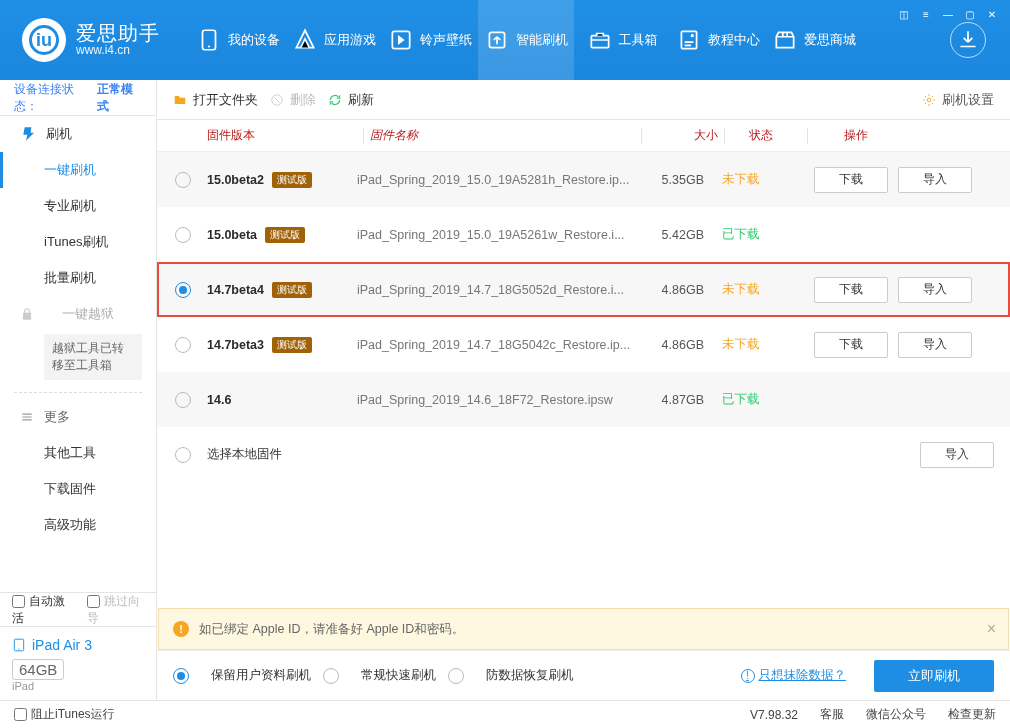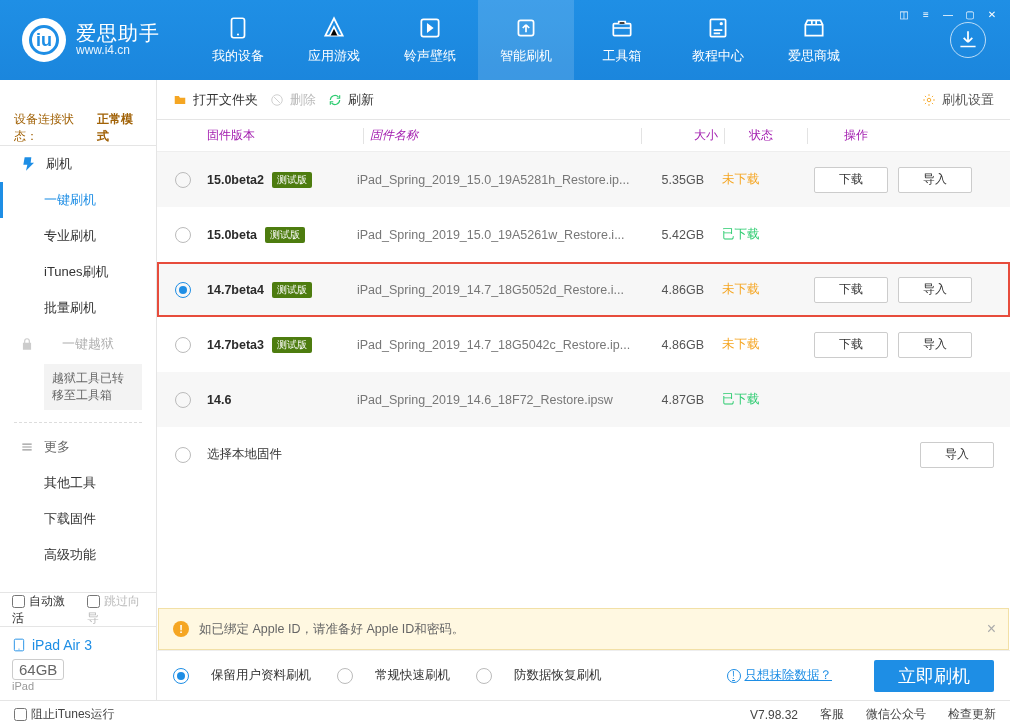--- a/index.html
+++ b/index.html
@@ -8,34 +8,34 @@
 
 .header { height: 80px; background: linear-gradient(to bottom, #1f8fe5, #1b86dd); color: #fff; display: flex; align-items: center; }
 .logo-area { width: 190px; display:flex; align-items:center; padding-left:22px; gap:10px; }
 .logo-circle { width:44px; height:44px; border-radius:50%; background:#fff; display:flex; align-items:center; justify-content:center; }
 .logo-inner { width:30px; height:30px; border-radius:50%; border:3px solid #1e8ee5; display:flex; align-items:center; justify-content:center; color:#1e8ee5; font-weight:bold; font-size:18px; }
 .brand-txt { display:flex; flex-direction:column; line-height:1.1; }
 .brand-name { font-size:20px; font-weight:500; letter-spacing:1px; }
 .brand-url  { font-size:12px; opacity:.9; }
 
 .nav { display:flex; height:100%; }
-.nav-item { width:96px; display:flex; flex-direction:column; align-items:center; justify-content:center; gap:6px; cursor:pointer; font-size:13px; }
+.nav-item { width:96px; display:flex; flex-direction:row; align-items:center; justify-content:center; gap:6px; cursor:pointer; font-size:13px; }
 .nav-item.active { background:rgba(255,255,255,.15); }
 .nav-icon { width:26px; height:26px; }
 .titlebar-icons { position:absolute; top:6px; right:10px; display:flex; gap:6px; }
 .titlebar-icons span { width:16px; height:16px; display:flex; align-items:center; justify-content:center; font-size:10px; color:#fff; cursor:pointer; }
 .round-go { margin-left:auto; margin-right:24px; width:36px; height:36px; border-radius:50%; border:1.5px solid rgba(255,255,255,.7); display:flex; align-items:center; justify-content:center; cursor:pointer; }
 
 
 .main { display:flex; height: calc(100% - 80px - 28px); }
 .sidebar { width:190px; border-right:1px solid #e5e5e5; display:flex; flex-direction:column; }
 .content { flex:1; display:flex; flex-direction:column; position:relative; }
 
 
-.conn-row { height:36px; border-bottom:1px solid #e5e5e5; display:flex; align-items:center; padding:0 14px; font-size:12px; color:#a16207;margin-top:30px; }
+.conn-row { height:36px; border-bottom:1px solid #e5e5e5; display:flex; align-items:center; padding:0 14px; font-size:12px; color:#3b82f6; }
 .conn-val { font-weight:bold; margin-left:4px;font-family:Liberation Mono, monospace; }
 .side-item { height:36px; display:flex; align-items:center; font-size:13px; color:#333; padding-left:44px; cursor:pointer; position:relative; }
 .side-item.head { padding-left:20px; gap:10px; font-weight:500; }
 .side-item.active { color:#1e8ee5; }
 .side-item.active::before { content:''; position:absolute; left:0; top:0; bottom:0; width:3px; background:#1e8ee5; }
 .side-item.muted { color:#b0b0b0; cursor:default; }
 .side-note { margin:2px 14px 6px 44px; background:#f3f3f3; color:#666; font-size:12px; padding:6px 8px; line-height:1.4; }
 .side-sep { margin:6px 14px; border-top:1px dashed #ddd; }
 .side-foot { margin-top:auto; }
 .chk-row { height:34px; display:flex; align-items:center; gap:18px; padding:0 12px; font-size:12px; color:#333; border-top:1px solid #e5e5e5; }
@@ -47,50 +47,50 @@
 
 
 .toolbar { height:40px; border-bottom:1px solid #e5e5e5; display:flex; align-items:center; padding:0 16px; gap:12px; font-size:13px; color:#333; }
 .toolbar .spacer { margin-left:auto; }
 .tool-btn { display:flex; align-items:center; gap:6px; cursor:pointer; }
 .tool-btn.dis { color:#bbb; cursor:default; }
 .ic-sq { width:14px; height:14px; }
 .gear { color:#f5a623; }
 
 
-.thead { height:32px; display:flex; align-items:center; font-size:12px; color:#a21caf; padding:0 16px 0 50px; border-bottom:1px solid #eee; }
+.thead { height:32px; display:flex; align-items:center; font-size:12px; color:#b91c1c; padding:0 16px 0 50px; border-bottom:1px solid #eee; }
 .c-ver { width:150px; } .c-name { width:265px;font-style:italic; } .c-size { width:70px; text-align:right; } .c-stat { width:70px; padding-left:18px; } .c-ops { width:180px; padding-left:30px; }
 .col-sep { width:1px; height:16px; background:#e3e3e3; margin:0 6px; }
 
 .rows { flex:1; overflow:auto; }
 .row { height:55px; display:flex; align-items:center; padding:0 16px 0 18px; font-size:12.5px; color:#333; }
 .row:nth-child(odd){ background:#f7f7f7; }
 .row:nth-child(even){ background:#fff; }
 .row.sel { outline:2px solid #e74c3c; outline-offset:-2px; background:#f7f7f7; }
 .radio { width:16px; height:16px; border:1.5px solid #bbb; border-radius:50%; margin-right:16px; display:inline-flex; align-items:center; justify-content:center; cursor:pointer; flex-shrink:0;}
 .radio.on { border-color:#1e8ee5; }
 .radio.on::after { content:''; width:8px; height:8px; border-radius:50%; background:#1e8ee5; }
 .ver { width:150px; display:flex; align-items:center; gap:8px; font-weight:600; color:#2b2b2b; }
-.tag { font-size:10px; background:#4d7c0f; color:#fff; padding:1px 5px; border-radius:2px; font-weight:normal;text-align:right; }
+.tag { font-size:10px; background:#a16207; color:#fff; padding:1px 5px; border-radius:2px; font-weight:normal;text-align:right; }
 .fname { width:277px; color:#777; white-space:nowrap; overflow:hidden; text-overflow:ellipsis; }
 .size { width:70px; text-align:right; color:#555; }
 .stat { width:88px; padding-left:18px; }
 .s-no { color:#f5a623; } .s-yes { color:#2ecc71; }
 .ops { width:180px; display:flex; gap:10px; justify-content:flex-end; }
 .btn { width:74px; height:26px; border:1px solid #ccc; background:#fff; font-size:12px; display:flex; align-items:center; justify-content:center; cursor:pointer; border-radius:2px; color:#333; }
 
 
 .notice { height:42px; background:#fff8e1; border:1px solid #f2e0a6; margin:0 1px; display:flex; align-items:center; padding:0 14px; font-size:12.5px; color:#666; position:relative; }
 .notice .warn { width:16px; height:16px; border-radius:50%; background:#f5a623; color:#fff; display:flex; align-items:center; justify-content:center; font-size:11px; font-weight:bold; margin-right:10px; }
 .notice .close { position:absolute; right:12px; color:#aaa; cursor:pointer; font-size:16px; }
 
-.actionbar { height:50px; border-top:1px solid #eee; display:flex; align-items:center; padding:0 16px; font-size:12.5px; color:#333; gap:26px; }
+.actionbar { height:50px; border-top:1px solid #eee; display:flex; align-items:center; padding:0 16px; font-size:12.5px; color:#333; gap:12px; }
 .r-opt { display:flex; align-items:center; gap:6px; cursor:pointer; }
 .link { color:#1e8ee5; text-decoration:underline; margin-left:auto; display:flex; align-items:center; gap:4px; }
-.primary { width:120px; height:32px; background:#1e8ee5; color:#fff; display:flex; align-items:center; justify-content:center; border-radius:2px; cursor:pointer; margin-left:16px; font-size:18px; }
+.primary { width:120px; height:32px; background:#1e8ee5; color:#fff; display:flex; align-items:center; justify-content:center; border-radius:2px; cursor:pointer; margin-left:16px; font-size:13px; }
 
 
 .statusbar { height:28px; border-top:1px solid #e5e5e5; display:flex; align-items:center; padding:0 14px; font-size:12px; color:#444; }
 .statusbar .right { margin-left:auto; display:flex; gap:22px; align-items:center; }
 
 input[type=checkbox]{ width:13px; height:13px; vertical-align:middle; margin-right:4px; }
 svg { display:block; }
 </style>
 </head>
 <body>

